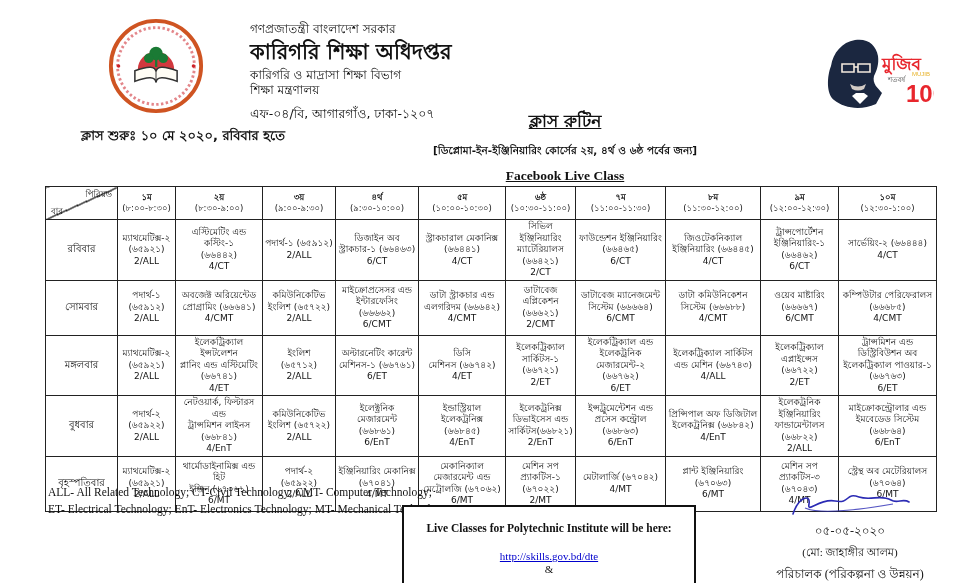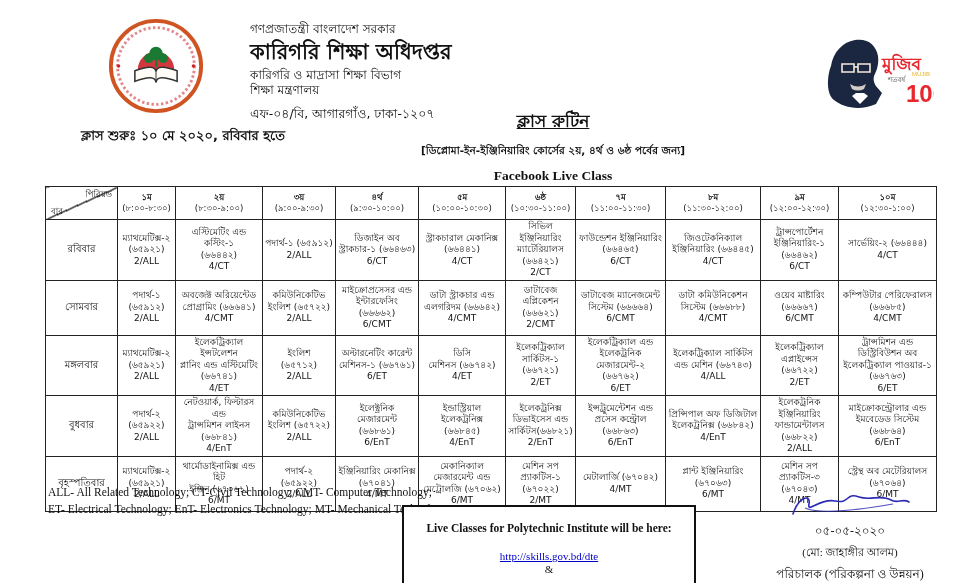--- a/index.html
+++ b/index.html
@@ -12,24 +12,24 @@
   .gov-line1{font-size:12px;}
   .gov-org{font-size:21px;font-weight:bold;margin:2px 0 3px 0;}
   .gov-line{font-size:12px;}
   .gov-addr{font-size:12.5px;margin-top:8px;}
 
   .seal{position:absolute;left:108px;top:18px;width:96px;height:96px;}
   .mujib{position:absolute;left:812px;top:26px;width:122px;height:88px;}
 
   
   .start-text{position:absolute;left:81px;top:126px;width:300px;font-size:13px;font-weight:bold;}
-  .routine-title-wrap{position:absolute;left:388px;top:108px;width:330px;text-align:center;}
+  .routine-title-wrap{position:absolute;left:400px;top:108px;width:330px;text-align:center;}
   .routine-title{font-size:17px;font-weight:bold;text-decoration:underline;}
   .routine-scope{font-size:10.5px;font-weight:bold;margin-top:7px;}
-  .fb-live{margin-top:8px;font-size:13.5px;font-weight:bold;}
+  .fb-live{margin-top:8px;font-size:13.5px;font-weight:bold;text-decoration:underline;}
 
   
   .routine{position:absolute;left:45px;top:186px;border-collapse:collapse;table-layout:fixed;width:891px;background:#fff;}
   .routine th,.routine td{border:1px solid #222;padding:1px 2px;text-align:center;vertical-align:middle;}
   .routine thead th{font-size:8.5px;font-weight:bold;height:30px;line-height:1.3;}
   .p-ord{font-weight:bold;}
   .p-time{font-weight:normal;}
   .corner{position:relative;background:
      linear-gradient(to bottom right,#fff calc(50% - 0.7px),#222 calc(50% - 0.7px),#222 calc(50% + 0.7px),#fff calc(50% + 0.7px));}
   .corner .c-top{position:absolute;top:2px;right:5px;font-size:8.5px;font-weight:normal;}

